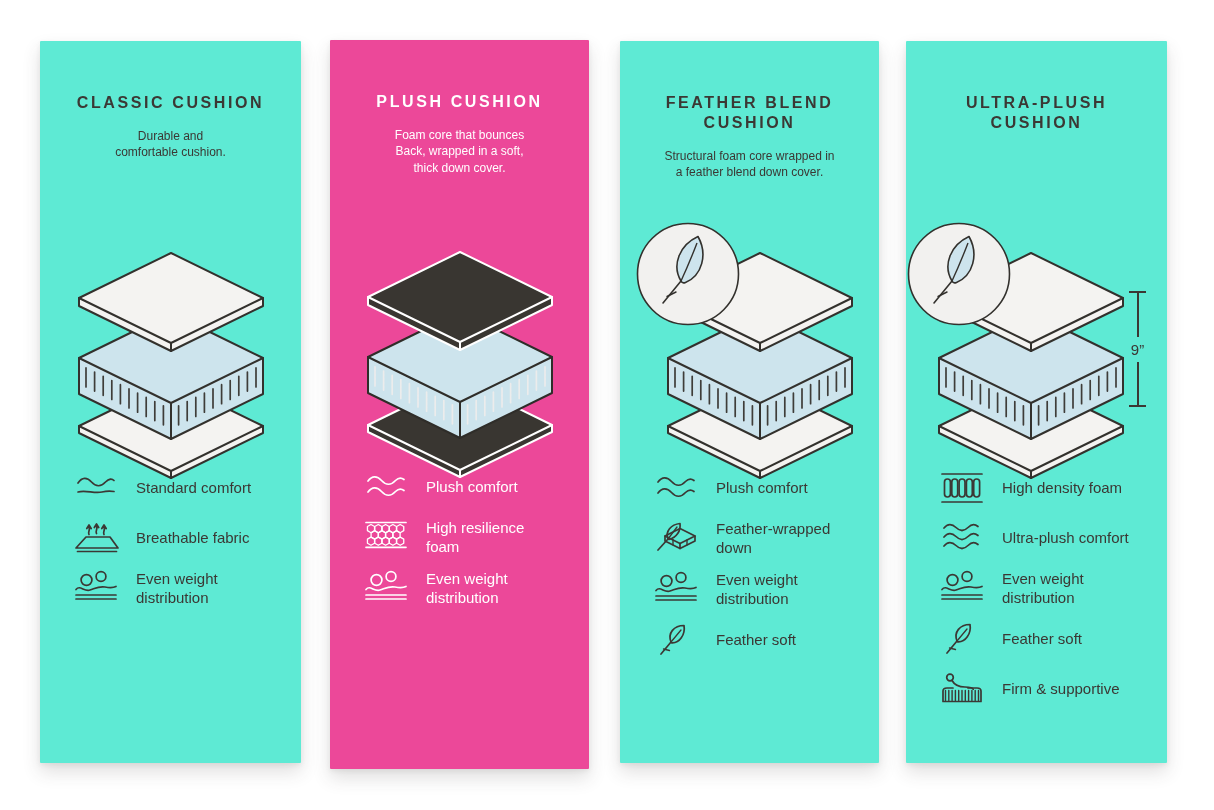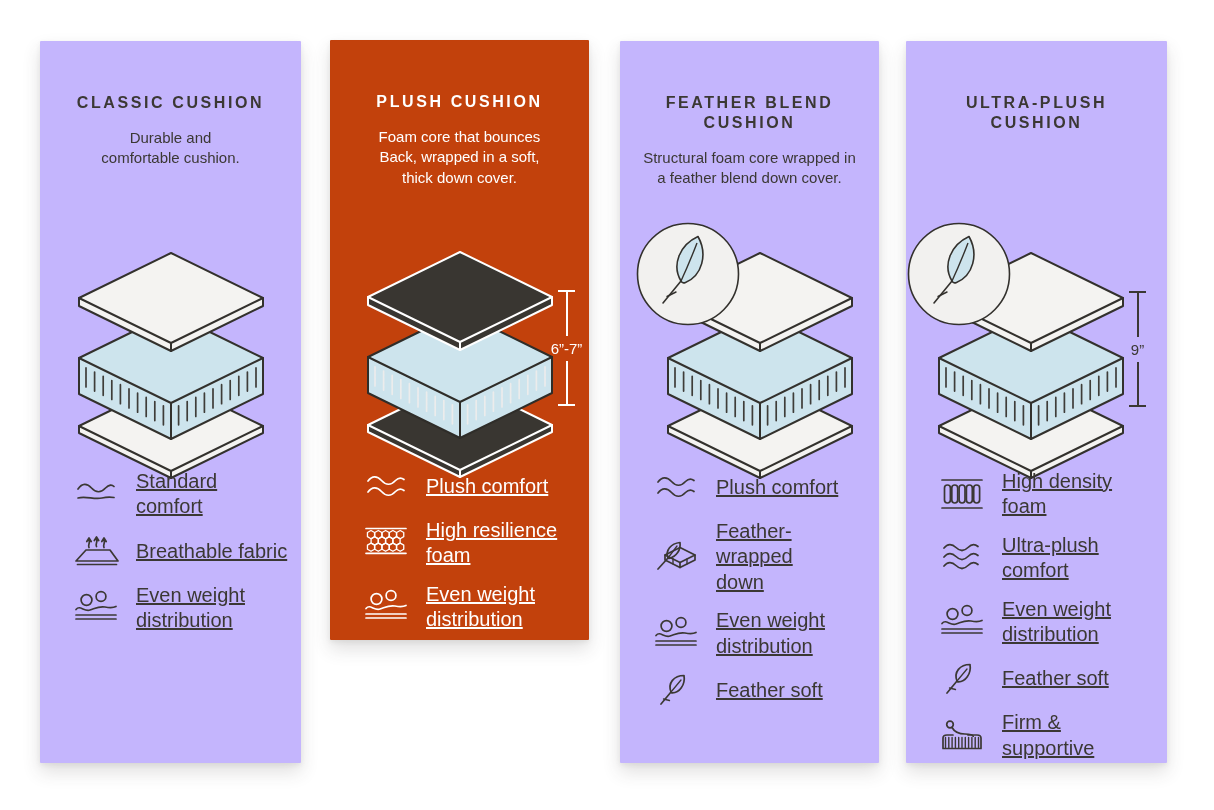--- a/index.html
+++ b/index.html
@@ -3,57 +3,57 @@
 <meta charset="utf-8">
 <style>
   html,body{margin:0;padding:0;}
   body{
     width:1214px;height:810px;background:#ffffff;
     font-family:"Liberation Sans","DejaVu Sans",sans-serif;
     position:relative;overflow:hidden;
   }
   .canvas{position:absolute;inset:0;}
   .card{
-    position:absolute;top:41px;height:722px;background:#c4b5fd;color:#3b3834;
+    position:absolute;top:41px;height:722px;background:#5eead4;color:#3b3834;
     box-shadow:0 9px 18px rgba(60,58,54,.16),0 2px 5px rgba(60,58,54,.08);
     border-radius:1px;
   }
-  .card.dark{top:40px;height:600px;background:#c2410c;color:#ffffff;}
+  .card.dark{top:40px;height:729px;background:#ec4899;color:#ffffff;}
   .c1{left:40px;width:261px;}
   .c2{left:330px;width:259px;}
   .c3{left:620px;width:259px;}
   .c4{left:906px;width:261px;}
   .card-head{padding:52px 16px 0;text-align:center;}
   .title{
     margin:0;font-size:16px;font-weight:700;letter-spacing:2.6px;
     line-height:1.25;white-space:pre-line;color:inherit;
   }
   .desc{
-    margin:15px auto 0;font-size:15px;line-height:1.36;max-width:226px;
+    margin:15px auto 0;font-size:12px;line-height:1.36;max-width:226px;
     white-space:pre-line;
   }
   .illus{position:absolute;top:208px;left:50%;width:212px;height:232px;margin-left:-106px;}
   .illus.shift-r{margin-left:-96px;}
   .illus.shift-l{margin-left:-112px;}
   .badge{position:absolute;left:-18px;top:-27px;width:104px;height:104px;}
   .measure{
     position:absolute;top:42px;right:-24px;width:46px;height:116px;
     display:flex;flex-direction:column;align-items:center;color:inherit;
   }
   .measure .cap{width:17px;height:2px;background:currentColor;flex:0 0 2px;}
   .measure .vline{width:2px;flex:1;background:currentColor;}
   .measure .mlabel{font-size:15px;padding:4px 0;white-space:nowrap;}
   .features{
     position:absolute;top:428px;left:0;right:0;margin:0;
     padding:0 6px 0 33px;list-style:none;
   }
   .features li{display:flex;align-items:center;gap:17px;margin-bottom:13px;min-height:37px;}
   .ficon{width:46px;height:36px;flex:0 0 46px;display:flex;align-items:center;justify-content:center;}
   .ficon svg{stroke:currentColor;fill:none;stroke-width:1.7;stroke-linecap:round;stroke-linejoin:round;}
-  .flabel{font-size:20px;line-height:1.27;max-width:152px;white-space:pre-line;text-decoration:underline;}
+  .flabel{font-size:15px;line-height:1.27;max-width:152px;white-space:pre-line;}
 </style>
 </head>
 <body>
 
 <div class="canvas">
 
   <section class="card c1">
     <div class="card-head">
       <h2 class="title">CLASSIC CUSHION</h2>
       <p class="desc">Durable and
@@ -118,27 +118,21 @@
     <div class="illus"><svg viewBox="0 0 212 232" width="212" height="232">
     <g stroke-linejoin="round" stroke-linecap="round">
       <path d="M106,132 L198,177 L198,184 L106,229 L14,184 L14,177 Z" fill="#393631" stroke="#ffffff" stroke-width="2"></path>
       <path d="M14,177 L106,222 L198,177 M106,222 L106,229" fill="none" stroke="#ffffff" stroke-width="2"></path>
       <path d="M106,64 L198,109 L198,145 L106,190 L14,145 L14,109 Z" fill="#cde4ed" stroke="#2f2d29" stroke-width="2"></path>
       <path d="M14,109 L106,154 L198,109 M106,154 L106,190" fill="none" stroke="#2f2d29" stroke-width="2"></path>
       <path d="M21.0,118.9 L21.0,137.9 M29.6,123.1 L29.6,142.1 M38.2,127.3 L38.2,146.3 M46.8,131.5 L46.8,150.5 M55.4,135.7 L55.4,154.7 M64.0,139.9 L64.0,158.9 M72.6,144.2 L72.6,163.2 M81.2,148.4 L81.2,167.4 M89.8,152.6 L89.8,171.6 M98.4,156.8 L98.4,175.8 M113.6,156.8 L113.6,175.8 M122.2,152.6 L122.2,171.6 M130.8,148.4 L130.8,167.4 M139.4,144.2 L139.4,163.2 M148.0,139.9 L148.0,158.9 M156.6,135.7 L156.6,154.7 M165.2,131.5 L165.2,150.5 M173.8,127.3 L173.8,146.3 M182.4,123.1 L182.4,142.1 M191.0,118.9 L191.0,137.9 " fill="none" stroke="#ececec" stroke-width="1.7"></path>
       <path d="M106,4 L198,49 L198,57 L106,102 L14,57 L14,49 Z" fill="#393631" stroke="#ffffff" stroke-width="2"></path>
       <path d="M14,49 L106,94 L198,49 M106,94 L106,102" fill="none" stroke="#ffffff" stroke-width="2"></path>
     </g>
-  </svg><div class="measure">
-          <span class="cap"></span>
-      <span class="vline"></span>
-      <span class="mlabel">6”-7”</span>
-      <span class="vline"></span>
-      <span class="cap"></span>
-        </div></div>
+  </svg></div>
     <ul class="features">
         <li>
           <span class="ficon">
             <svg viewBox="0 0 46 36" width="46" height="36">
               <path d="M5,12 C9,6.5 14,6.5 18.5,11.5 C23,16.5 28,16.5 32.5,11.5 C35.5,8.5 38.5,8.5 41,10.5"></path>
      <path d="M5,23 C9,17.5 14,17.5 18.5,22.5 C23,27.5 28,27.5 32.5,22.5 C35.5,19.5 38.5,19.5 41,21.5"></path>
             </svg>
           </span>
       <span class="flabel">Plush comfort</span>
         </li>

